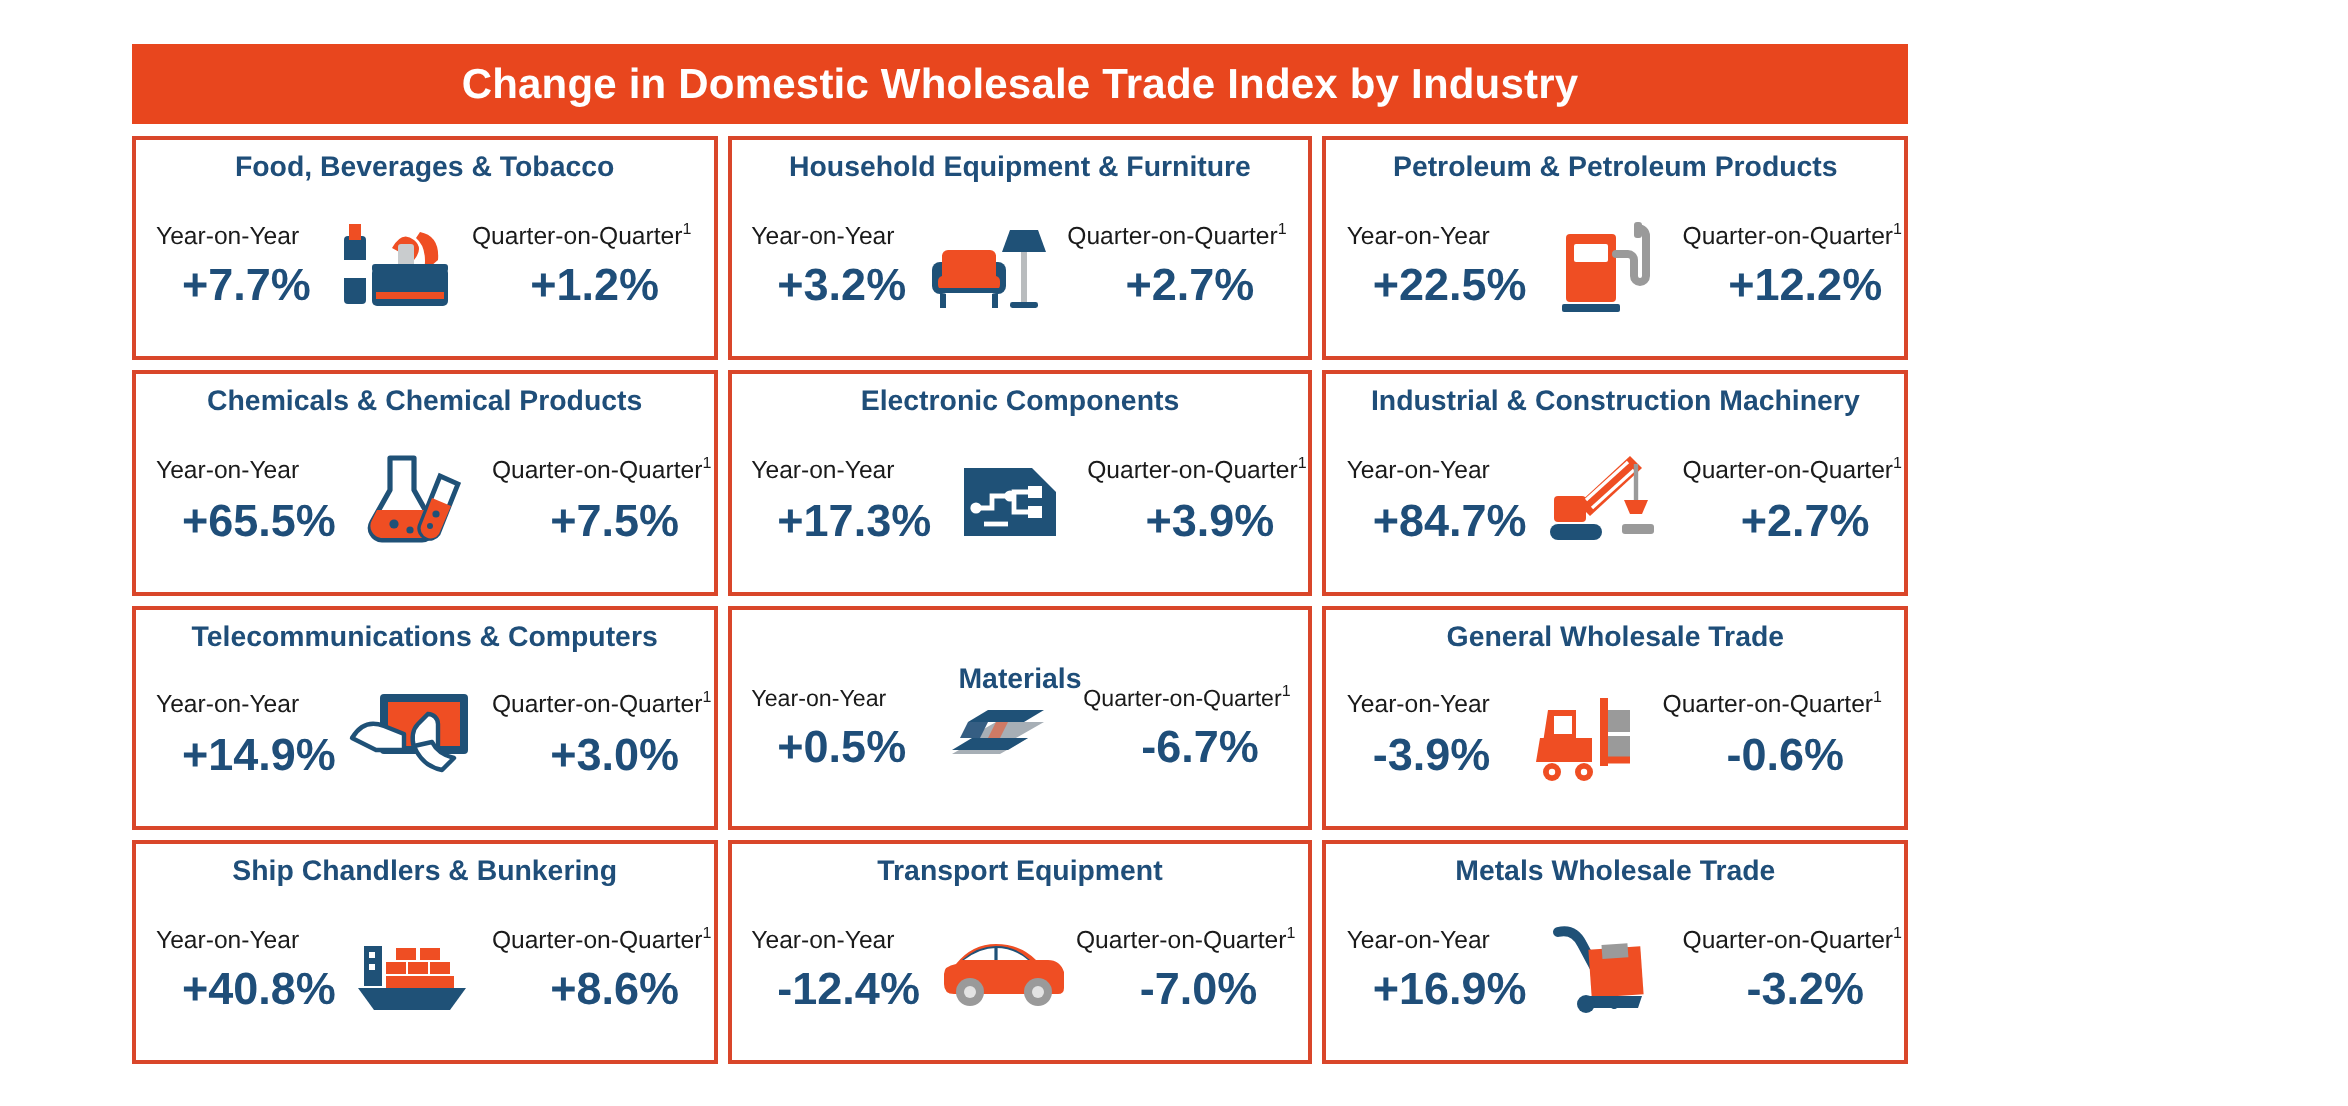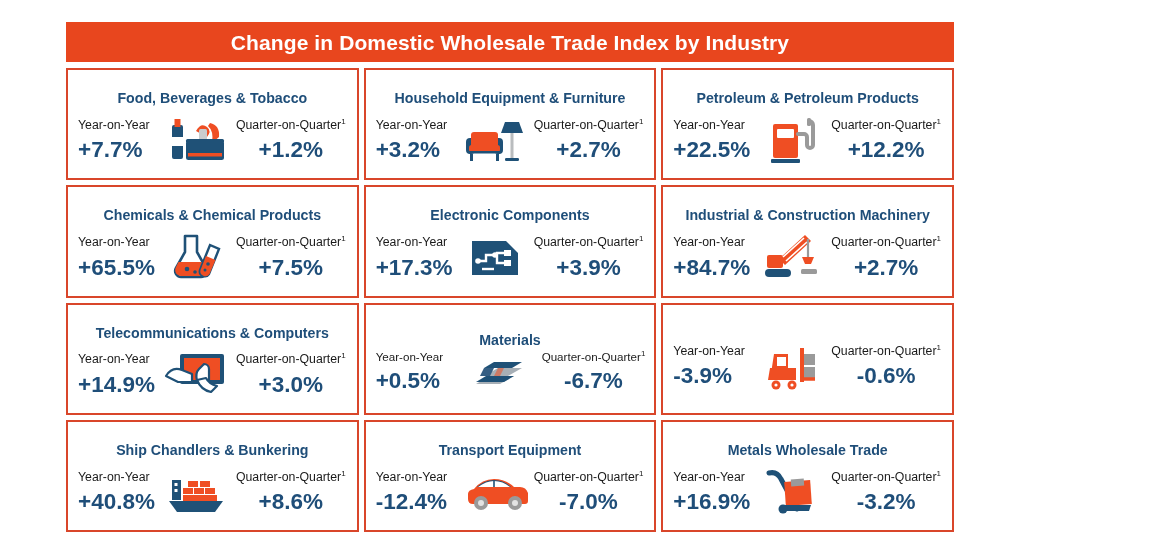--- a/index.html
+++ b/index.html
@@ -46,21 +46,21 @@
     grid-template-rows: repeat(4, 1fr);
     column-gap: 5px;
     row-gap: 5px;
     height: 464px;
   }
 
   .card {
     border: 2px solid #D9462A;
     background: #ffffff;
     position: relative;
-    padding: 19px 8px 4px 8px;
+    padding: 5px 8px 4px 8px;
     display: flex;
     flex-direction: column;
     overflow: hidden;
   }
 
   .card-title {
     text-align: center;
     color: #1F4E79;
     font-size: 14.2px;
     font-weight: bold;
@@ -98,20 +98,21 @@
     vertical-align: super;
     line-height: 0;
   }
   .metric-value {
     color: #1F4E79;
     font-size: 22.5px;
     font-weight: bold;
     line-height: 1.18;
     margin-top: 4px;
     white-space: nowrap;
+    margin-left: 13px;
   }
 
   .icon-slot {
     width: 74px;
     height: 60px;
     display: flex;
     align-items: center;
     justify-content: center;
   }
   .icon-slot svg { display: block; }
@@ -341,20 +342,21 @@
           </svg>
         </div>
         <div class="metric right">
           <span class="metric-label"><span>Quarter-on-Quarter</span><sup>1</sup></span>
           <span class="metric-value">-6.7%</span>
         </div>
       </div>
     </div>
 
     <div class="card">
+      <div class="card-title">General Wholesale Trade</div>
       <div class="card-body">
         <div class="metric left">
           <span class="metric-label">Year-on-Year</span>
           <span class="metric-value">-3.9%</span>
         </div>
         <div class="icon-slot">
           <svg width="56" height="50" viewBox="0 0 56 50">
             <rect x="36" y="6" width="4" height="34" fill="#EF4E23"></rect>
             <rect x="40" y="12" width="11" height="11" fill="#9A9A9A"></rect>
             <rect x="40" y="25" width="11" height="11" fill="#9A9A9A"></rect>

